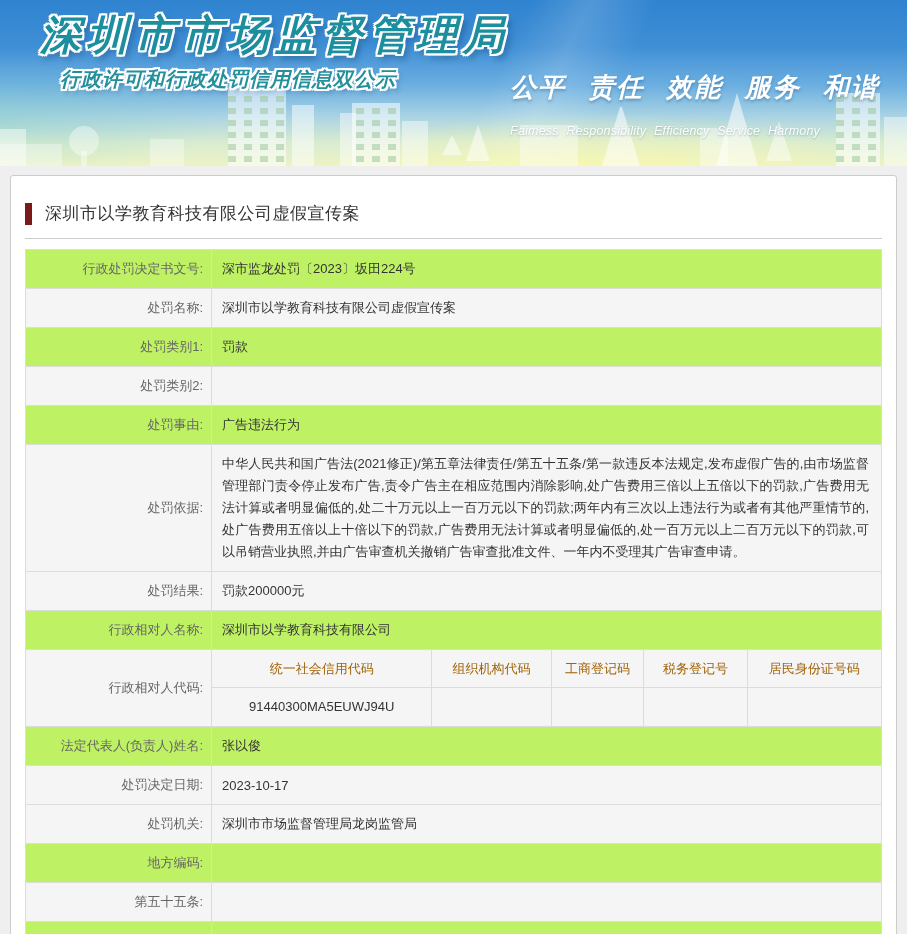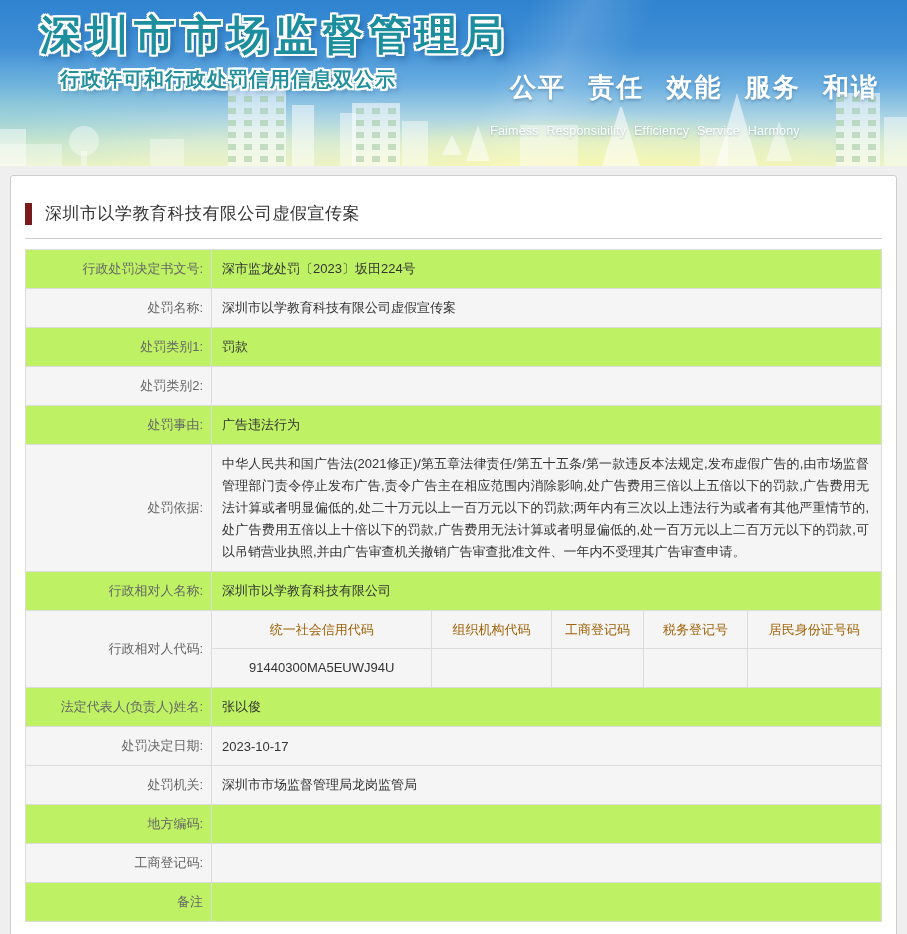--- a/index.html
+++ b/index.html
@@ -13,20 +13,21 @@
   
   .banner {
     position: relative;
     width: 907px; height: 166px;
     overflow: hidden;
     background:
       radial-gradient(ellipse 55% 70% at 66% 112%, rgba(255,250,165,.8), rgba(255,250,165,0) 62%),
       radial-gradient(ellipse 40% 60% at 0% 70%, rgba(130,205,195,.35), rgba(130,205,195,0) 60%),
       linear-gradient(115deg, rgba(255,255,255,0) 54%, rgba(255,255,255,.16) 60%, rgba(255,255,255,0) 67%),
       linear-gradient(to bottom, #2f83cf 0%, #3f8fd6 28%, #6db0e1 52%, #a9d3e3 70%, #d9ecd0 86%, #ecf3c5 100%);
+    font-style: italic;
   }
   .skyline {
     position: absolute; left: 0; bottom: 0;
     width: 907px; height: 85px;
     display: block;
   }
   .site-title {
     position: absolute; left: 40px; top: 8px;
     font-size: 41px; font-weight: 700;
     letter-spacing: 6px;
@@ -49,21 +50,20 @@
     white-space: nowrap;
   }
   .slogan {
     position: absolute; right: 28px; top: 70px;
     text-align: left; color: #fff; white-space: nowrap;
   }
   .slogan-cn {
     font-size: 26px; font-weight: 700;
     letter-spacing: 2px; word-spacing: 13px;
     text-shadow: 0 2px 3px rgba(20,70,120,.35);
-    margin-left: 20px;
   }
   .slogan-en {
     font-size: 12.5px; margin-top: 19px;
     word-spacing: 4px; letter-spacing: .2px;
     color: rgba(255,255,255,.97);
     text-shadow: 0 1px 2px rgba(20,70,120,.3);
   }
 
   
   .content-card {
@@ -207,20 +207,24 @@
           <td class="value-cell"></td>
         </tr>
         <tr>
           <td class="label-cell">处罚事由:</td>
           <td class="value-cell">广告违法行为</td>
         </tr>
         <tr class="shaded">
           <td class="label-cell">处罚依据:</td>
           <td class="value-cell multiline">中华人民共和国广告法(2021修正)/第五章法律责任/第五十五条/第一款违反本法规定,发布虚假广告的,由市场监督管理部门责令停止发布广告,责令广告主在相应范围内消除影响,处广告费用三倍以上五倍以下的罚款,广告费用无法计算或者明显偏低的,处二十万元以上一百万元以下的罚款;两年内有三次以上违法行为或者有其他严重情节的,处广告费用五倍以上十倍以下的罚款,广告费用无法计算或者明显偏低的,处一百万元以上二百万元以下的罚款,可以吊销营业执照,并由广告审查机关撤销广告审查批准文件、一年内不受理其广告审查申请。</td>
         </tr>
+        <tr class="shaded">
+          <td class="label-cell">处罚结果:</td>
+          <td class="value-cell">罚款200000元</td>
+        </tr>
         <tr>
           <td class="label-cell">行政相对人名称:</td>
           <td class="value-cell">深圳市以学教育科技有限公司</td>
         </tr>
         <tr class="shaded">
           <td class="label-cell">行政相对人代码:</td>
           <td class="value-cell no-pad">
             <div class="code-table">
               <div class="code-col">
                 <div class="code-head">统一社会信用代码</div>
@@ -255,21 +259,21 @@
         </tr>
         <tr class="shaded">
           <td class="label-cell">处罚机关:</td>
           <td class="value-cell">深圳市市场监督管理局龙岗监管局</td>
         </tr>
         <tr>
           <td class="label-cell">地方编码:</td>
           <td class="value-cell"></td>
         </tr>
         <tr class="shaded">
-          <td class="label-cell">工商登记码:</td>
+          <td class="label-cell">第五十五条:</td>
           <td class="value-cell"></td>
         </tr>
         <tr>
           <td class="label-cell">备注</td>
           <td class="value-cell"></td>
         </tr>
       </tbody>
   </table>
 </main>
 

